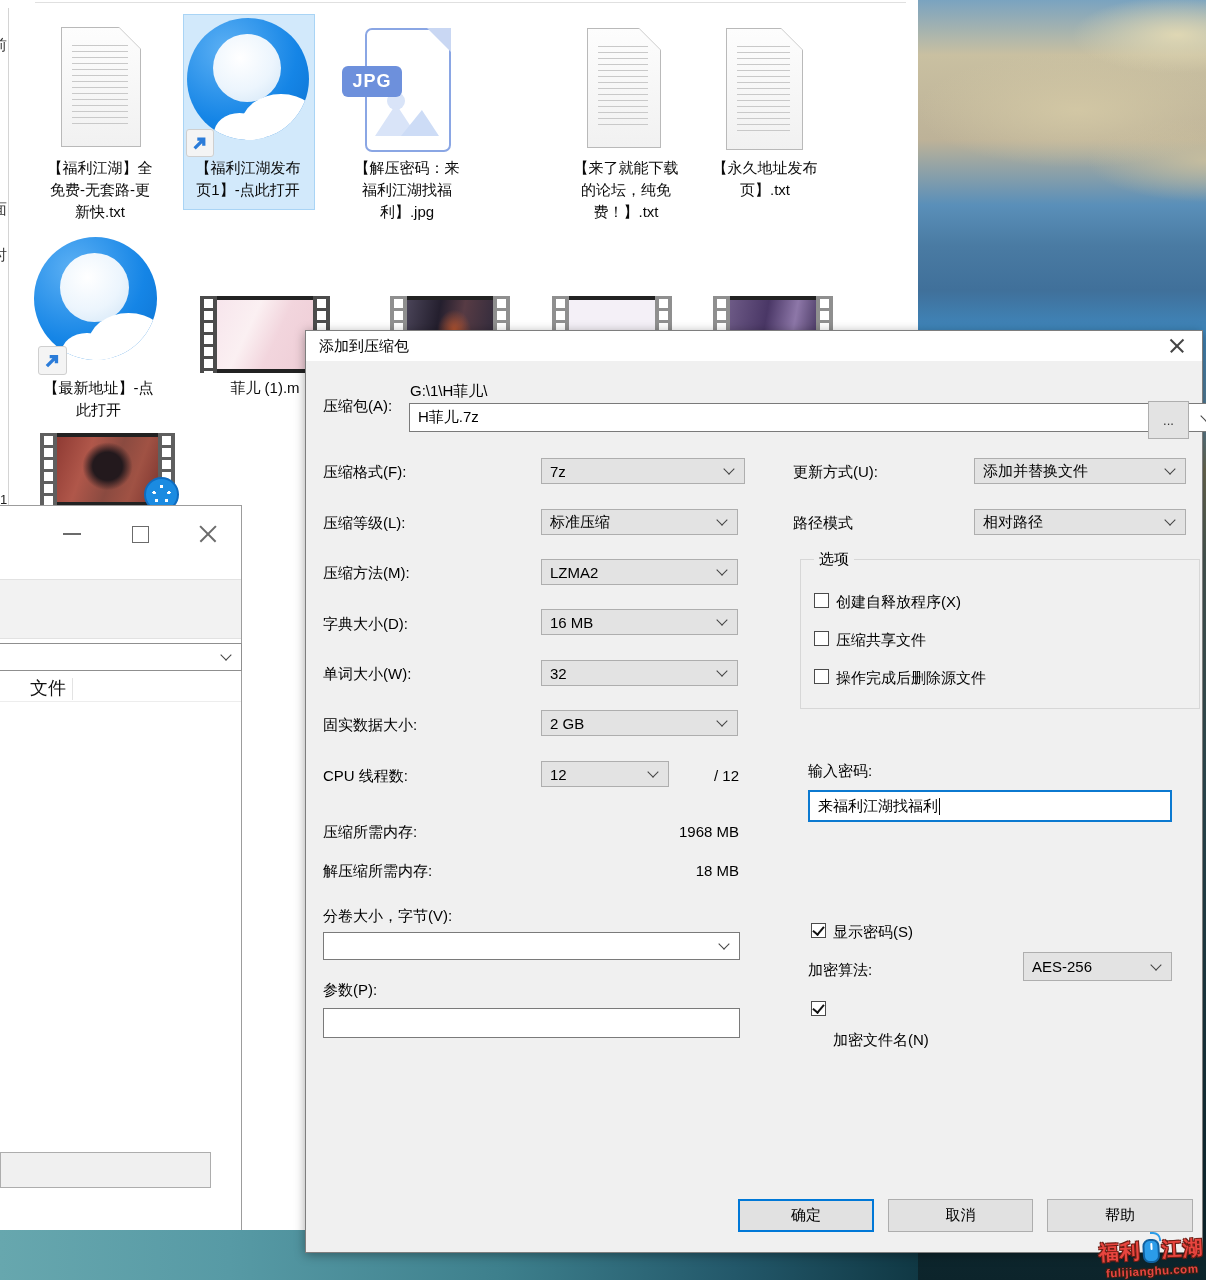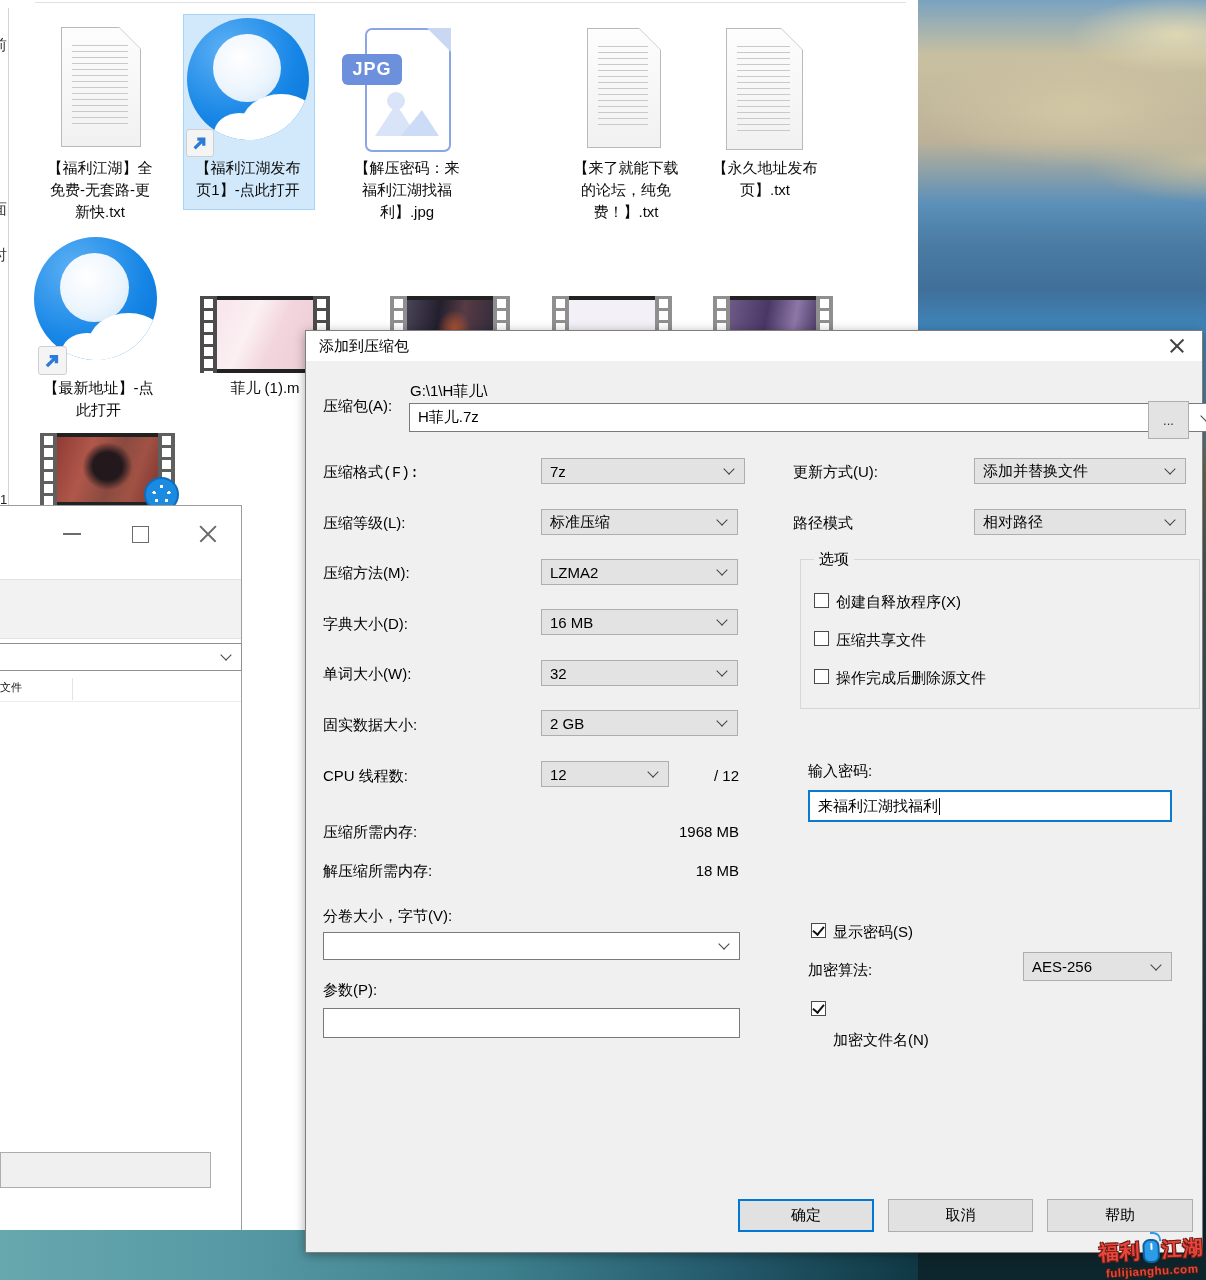--- a/index.html
+++ b/index.html
@@ -41,21 +41,21 @@
   .qq .ring{position:absolute;left:21%;top:13%;width:56%;height:56%;border-radius:50%;
      background:radial-gradient(circle at 40% 35%,#ffffff,#ecf5fd 55%,#cfe4f6);}
   .qq .cloud1{position:absolute;right:-10%;bottom:-14%;width:66%;height:52%;background:#fff;border-radius:50%;}
   .qq .cloud2{position:absolute;right:36%;bottom:-12%;width:42%;height:34%;background:#fff;border-radius:50%;}
   .sc-badge{background:#f4f4f4;border:1px solid #cfcfcf;border-radius:3px;}
 
   .jpgpage{background:#fff;border:2px solid #8aa6e4;border-radius:7px;}
   .jpgpage .fold{position:absolute;top:-2px;right:-2px;width:24px;height:24px;
       background:#c9d7f3;clip-path:polygon(0 0,100% 100%,100% 0);border-bottom-left-radius:6px;}
   .jpg-badge{background:#6d90dc;border-radius:6px;color:#fff;font-weight:bold;font-size:18px;
-      display:flex;align-items:center;justify-content:center;letter-spacing:1px;}
+      display:flex;align-items:center;justify-content:center;letter-spacing:1px;margin-top:12px;}
   .jpg-circle{border-radius:50%;background:#d9e4f8;}
   .jpg-mount1{background:#d9e4f8;clip-path:polygon(0 100%,50% 0,100% 100%);}
   .jpg-mount2{background:#cddcf6;clip-path:polygon(0 100%,55% 0,100% 100%);}
 
   .film{display:flex;background:#8f8f8f;}
   .film .spk{width:17px;background-color:inherit;
      background-image:repeating-linear-gradient(180deg,transparent 0 3px,#fff 3px 12px);
      background-size:9px 100%;background-position:center top;background-repeat:no-repeat;}
   .film .shot{flex:1;border-top:4px solid #222;border-bottom:4px solid #222;}
   .film.dark{background:#4c4c4c;} .film.mid{background:#5f5f5f;}
@@ -82,21 +82,21 @@
   .cap-btn{position:absolute;top:14px;width:28px;height:28px;display:flex;align-items:center;justify-content:center;}
   .glyph-min{width:18px;height:2px;background:#6b6b6b;}
   .glyph-max{width:15px;height:15px;border:1.5px solid #6b6b6b;}
   .glyph-x{position:relative;width:20px;height:20px;}
   .glyph-x::before,.glyph-x::after{content:'';position:absolute;left:-1px;top:9px;width:22px;height:1.6px;background:#6b6b6b;}
   .glyph-x::before{transform:rotate(45deg);} .glyph-x::after{transform:rotate(-45deg);}
   .bwin-toolbar{position:absolute;left:0;top:73px;width:100%;height:58px;background:#f2f2f2;
         border-top:1px solid #e2e2e2;border-bottom:1px solid #e2e2e2;}
   .bwin-combo{position:absolute;left:-6px;top:137px;width:246px;height:26px;background:#fff;border:1px solid #8f8f8f;}
   .bwin-header{position:absolute;left:0;top:168px;width:100%;height:28px;background:#fff;border-bottom:1px solid #ededed;
-        font-size:11px;color:#111;display:flex;align-items:center;box-sizing:border-box;}
+        font-size:18px;color:#111;display:flex;align-items:center;padding-left:30px;box-sizing:border-box;}
   .bwin-hsep{position:absolute;left:72px;top:172px;width:1px;height:22px;background:#e3e3e3;}
   .bwin-status{position:absolute;left:0;top:646px;width:211px;height:36px;background:#f0f0f0;border:1px solid #adadad;box-sizing:border-box;}
 
   
   .dialog{left:305px;top:330px;width:898px;height:923px;background:#f0f0f0;
       border:1px solid #7e7e7e;box-sizing:border-box;box-shadow:0 2px 10px rgba(0,0,0,.35);}
   .dlg-titlebar{position:absolute;left:0;top:0;width:100%;height:30px;background:#fff;}
   .dlg-title{position:absolute;left:13px;top:6px;font-size:15px;color:#000;}
   .dlg-close{position:absolute;right:12px;top:4px;width:26px;height:22px;display:flex;align-items:center;justify-content:center;}
   .dlg-close .glyph-x::before,.dlg-close .glyph-x::after{background:#444;width:18px;left:1px;}
@@ -269,21 +269,21 @@
   </div>
 
   <div class="lbl" style="left:17px;top:66px;">压缩包(A):</div>
   <div class="lbl" style="left:104px;top:51px;">G:\1\H菲儿\</div>
   <div class="combo white" style="left:103px;top:72px;width:813px;height:29px;">
     <span>H菲儿.7z</span>
     <div class="chev"></div>
   </div>
   <div class="dots-btn" style="left:842px;top:70px;width:41px;height:38px;">...</div>
 
-  <div class="lbl" style="left:17px;top:132px;font-family:Liberation Mono, monospace;">压缩格式(F):</div>
+  <div class="lbl" style="left:17px;top:132px;">压缩格式(F):</div>
   <div class="combo" style="left:235px;top:127px;width:204px;height:26px;">
     <span>7z</span>
     <div class="chev"></div>
   </div>
   <div class="lbl" style="left:17px;top:183px;">压缩等级(L):</div>
   <div class="combo" style="left:235px;top:178px;width:197px;height:26px;">
     <span>标准压缩</span>
     <div class="chev"></div>
   </div>
   <div class="lbl" style="left:17px;top:233px;">压缩方法(M):</div>

